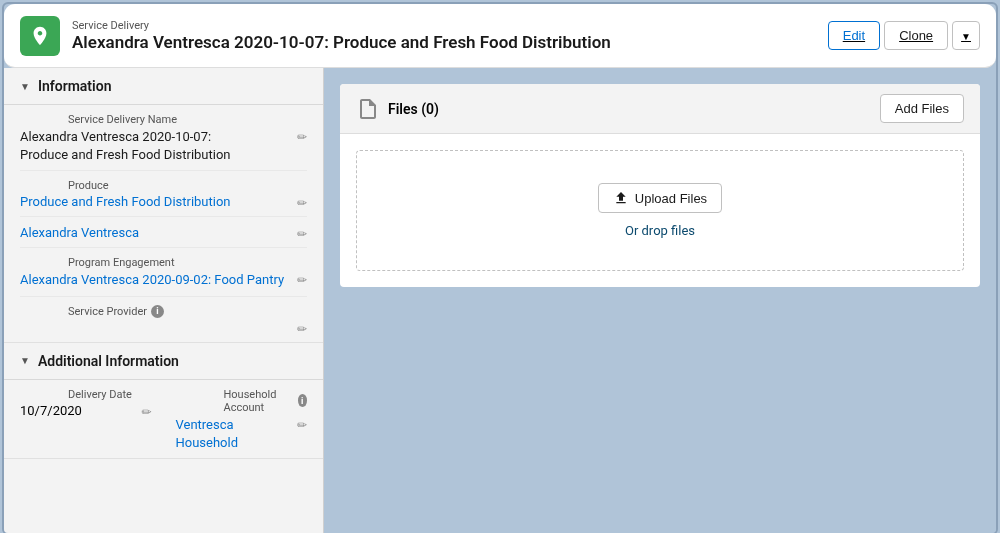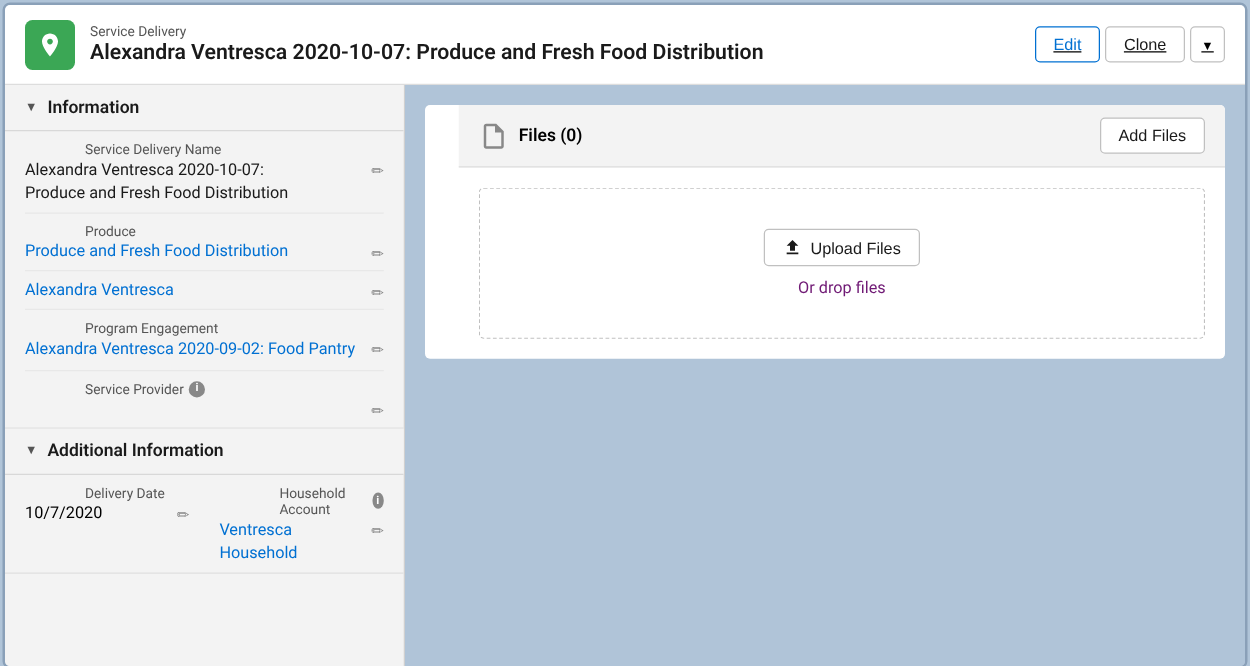--- a/index.html
+++ b/index.html
@@ -21,20 +21,21 @@
     }
     
     .header {
       background: #ffffff;
       border-bottom: 1px solid #dddddd;
       padding: 8px 16px;
       display: flex;
       align-items: center;
       justify-content: space-between;
       min-height: 64px;
+      border-radius: 11px;
     }
     .header-left {
       display: flex;
       align-items: center;
       gap: 12px;
     }
     .header-icon {
       width: 40px;
       height: 40px;
       background: #3ba755;
@@ -179,21 +180,20 @@
     .right-panel {
       flex: 1;
       background: #b0c4d8;
       padding: 16px;
       overflow-y: auto;
     }
     .files-card {
       background: #ffffff;
       border-radius: 4px;
       overflow: hidden;
-      padding-left: 27px;
     }
     .files-header {
       display: flex;
       align-items: center;
       justify-content: space-between;
       padding: 10px 16px;
       background: #f3f3f3;
       border-bottom: 1px solid #ddd;
     }
     .files-title {
@@ -225,21 +225,21 @@
       padding: 6px 14px;
       border: 1px solid #c0c0c0;
       border-radius: 4px;
       background: white;
       cursor: pointer;
       font-size: 13px;
       color: #1a1a1a;
     }
     .upload-text {
       font-size: 13px;
-      color: #701a75;
+      color: #0c4a6e;
     }
     .field-value-wrap {
       display: flex;
       align-items: flex-start;
       justify-content: space-between;
       width: 100%;
     }
   </style>
 </head>
 <body>

